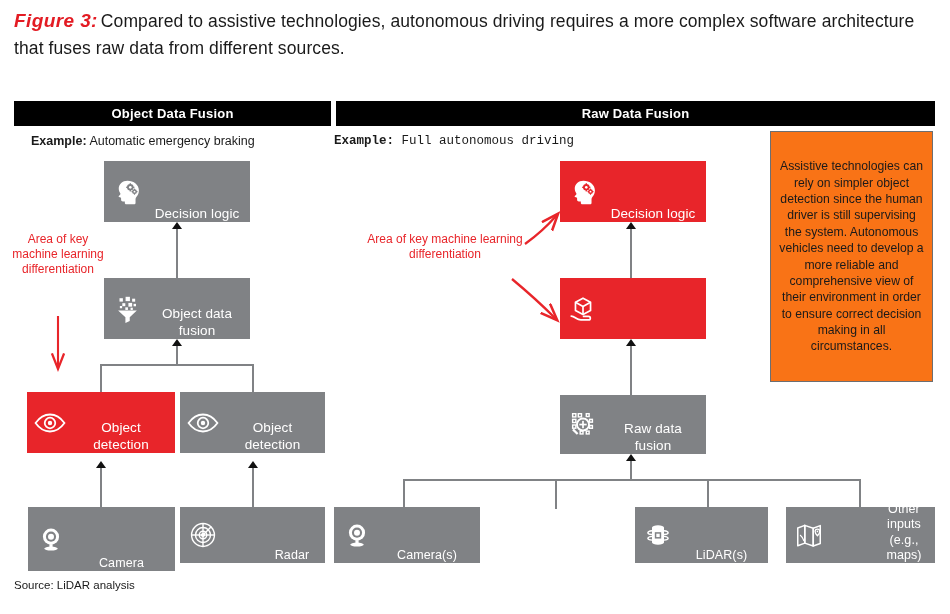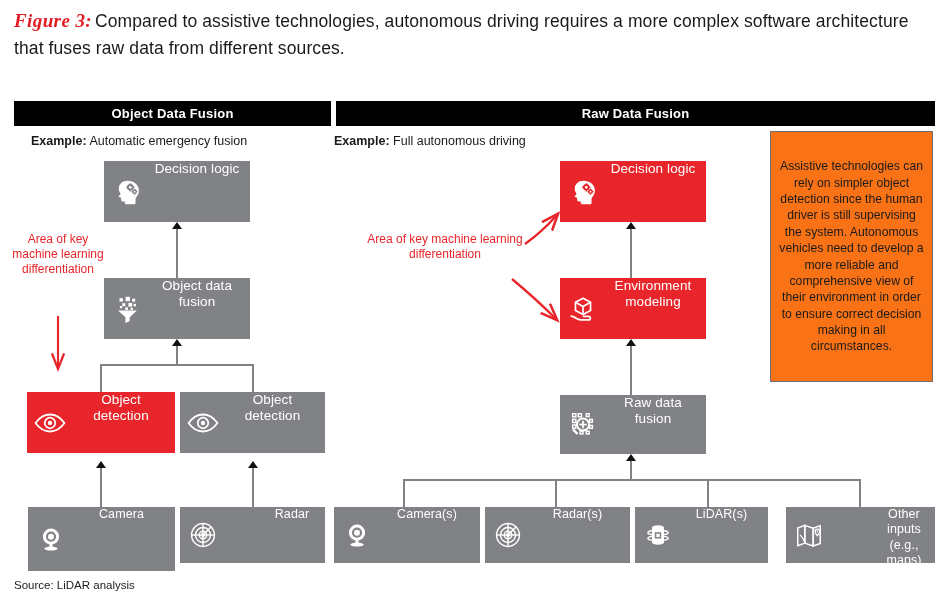--- a/index.html
+++ b/index.html
@@ -14,44 +14,44 @@
   .stage{position:absolute;left:0;top:0;width:950px;height:614px;}
 
   
   #title-block{
     position:absolute;left:14px;top:6px;width:922px;
     font-size:17.5px;line-height:1.55;color:#1a1a1a;
     letter-spacing:.1px;
   }
   #figure-label{
     color:#e31b23;font-style:italic;font-weight:bold;font-size:19px;
-    font-family:Liberation Serif, serif;
+    font-family:Liberation Sans, sans-serif;
     letter-spacing:.4px;margin-right:3px;
   }
 
   
   .hdr{
     position:absolute;height:25px;background:#000000;
     color:#ffffff;font-size:13px;font-weight:bold;
     display:flex;align-items:center;justify-content:center;
     letter-spacing:.2px;
   }
   #hdr-left{left:14px;top:101px;width:317px;}
   #hdr-right{left:336px;top:101px;width:599px;}
 
   
   .example{position:absolute;font-size:12.5px;color:#1a1a1a;white-space:nowrap;}
   .example b{font-weight:bold;}
   #example-left{left:31px;top:134px;}
-  #example-right{left:334px;top:134px;}
+  #example-right{left:334px;top:134px;font-family:Liberation Mono, monospace;}
 
   
   .node{
     position:absolute;
-    display:flex;align-items:flex-start;
+    display:flex;align-items:flex-end;
     color:#ffffff;
     box-sizing:border-box;
     z-index:4;
   }
   .node.grey{background:#808285;}
   .node.red{background:#e8252a;}
   .node .ico{
     width:46px;min-width:46px;height:100%;
     display:flex;align-items:center;justify-content:center;
   }
@@ -114,21 +114,21 @@
 
   <div class="hdr" id="hdr-left">
     <span>Object Data Fusion</span>
   </div>
   <div class="hdr" id="hdr-right">
     <span>Raw Data Fusion</span>
   </div>
 
   <div class="example" id="example-left">
     <b>Example:</b>
-    <span>Automatic emergency fusion</span>
+    <span>Automatic emergency braking</span>
   </div>
   <div class="example" id="example-right">
     <b>Example:</b>
     <span>Full autonomous driving</span>
   </div>
 
   <div class="conn vline" style="left:176px;top:229px;height:53px;"></div>
   <div class="arrowhead" style="left:171.5px;top:222px;"></div>
 
   <div class="conn hline" style="left:100px;top:364px;width:153px;"></div>
@@ -278,21 +278,20 @@
 
   <div class="node red" style="left:560px;top:278px;width:146px;height:61px;">
     <span class="ico">
       <svg width="32" height="32" viewBox="0 0 34 34" fill="none" stroke="#ffffff" stroke-width="1.8" stroke-linejoin="round">
         <path d="M17 5.5l8 4.4v8.6l-8 4.4-8-4.4V9.9z"></path>
         <path d="M9 9.9l8 4.4 8-4.4"></path>
         <path d="M17 14.3v9"></path>
         <path d="M4.5 24.5c2.4 0 3.6 1.3 5.2 2.4 1.6 1.1 3 1.6 5 1.6h8.1c1.1 0 2-.8 2-1.8s-.9-1.8-2-1.8h-5.2" stroke-linecap="round"></path>
       </svg>
     </span>
-    <span class="lbl">Environment modeling</span>
   </div>
 
   <div class="node grey" style="left:560px;top:395px;width:146px;height:59px;">
     <span class="ico">
       <svg width="32" height="32" viewBox="0 0 34 34" fill="#ffffff">
         <g fill="none" stroke="#ffffff" stroke-width="1.5">
           <rect x="6" y="5" width="3.4" height="3.4"></rect>
           <rect x="12" y="5" width="3.4" height="3.4"></rect>
           <rect x="20.5" y="5" width="3" height="3"></rect>
           <rect x="6" y="11" width="3.4" height="3.4"></rect>
@@ -317,34 +316,20 @@
         <circle cx="16" cy="13.5" r="8.6"></circle>
         <circle cx="16" cy="13.5" r="5.4" fill="#808285"></circle>
         <circle cx="16" cy="13.5" r="3.2" fill="#ffffff"></circle>
         <rect x="14.3" y="21.5" width="3.4" height="3.4"></rect>
         <ellipse cx="16" cy="26.2" rx="7.2" ry="2.1"></ellipse>
       </svg>
     </span>
     <span class="lbl">Camera(s)</span>
   </div>
 
-  <div class="node grey small" style="left:485px;top:507px;width:145px;height:56px;">
-    <span class="ico">
-      <svg width="30" height="30" viewBox="0 0 32 32" fill="none" stroke="#ffffff" stroke-width="1.5">
-        <circle cx="16" cy="16" r="12.2"></circle>
-        <circle cx="16" cy="16" r="8"></circle>
-        <circle cx="16" cy="16" r="4"></circle>
-        <circle cx="16" cy="16" r="1.5" fill="#ffffff"></circle>
-        <line x1="16" y1="3.2" x2="16" y2="28.8"></line>
-        <line x1="3.2" y1="16" x2="28.8" y2="16"></line>
-        <line x1="16" y1="16" x2="25" y2="7"></line>
-      </svg>
-    </span>
-    <span class="lbl">Radar(s)</span>
-  </div>
 
   <div class="node grey small" style="left:635px;top:507px;width:133px;height:56px;">
     <span class="ico">
       <svg width="30" height="30" viewBox="0 0 32 32" fill="#ffffff">
         <ellipse cx="16" cy="8" rx="6.4" ry="2.3"></ellipse>
         <rect x="9.6" y="8" width="12.8" height="16"></rect>
         <ellipse cx="16" cy="24" rx="6.4" ry="2.3"></ellipse>
         <rect x="12.6" y="13" width="6.8" height="6.8" fill="#808285"></rect>
         <rect x="14.2" y="14.6" width="3.6" height="3.6" fill="#ffffff"></rect>
         <path d="M9.6 11.5c-2.6.3-4.4 1.1-4.4 2s1.8 1.7 4.4 2" fill="none" stroke="#ffffff" stroke-width="1.5"></path>

